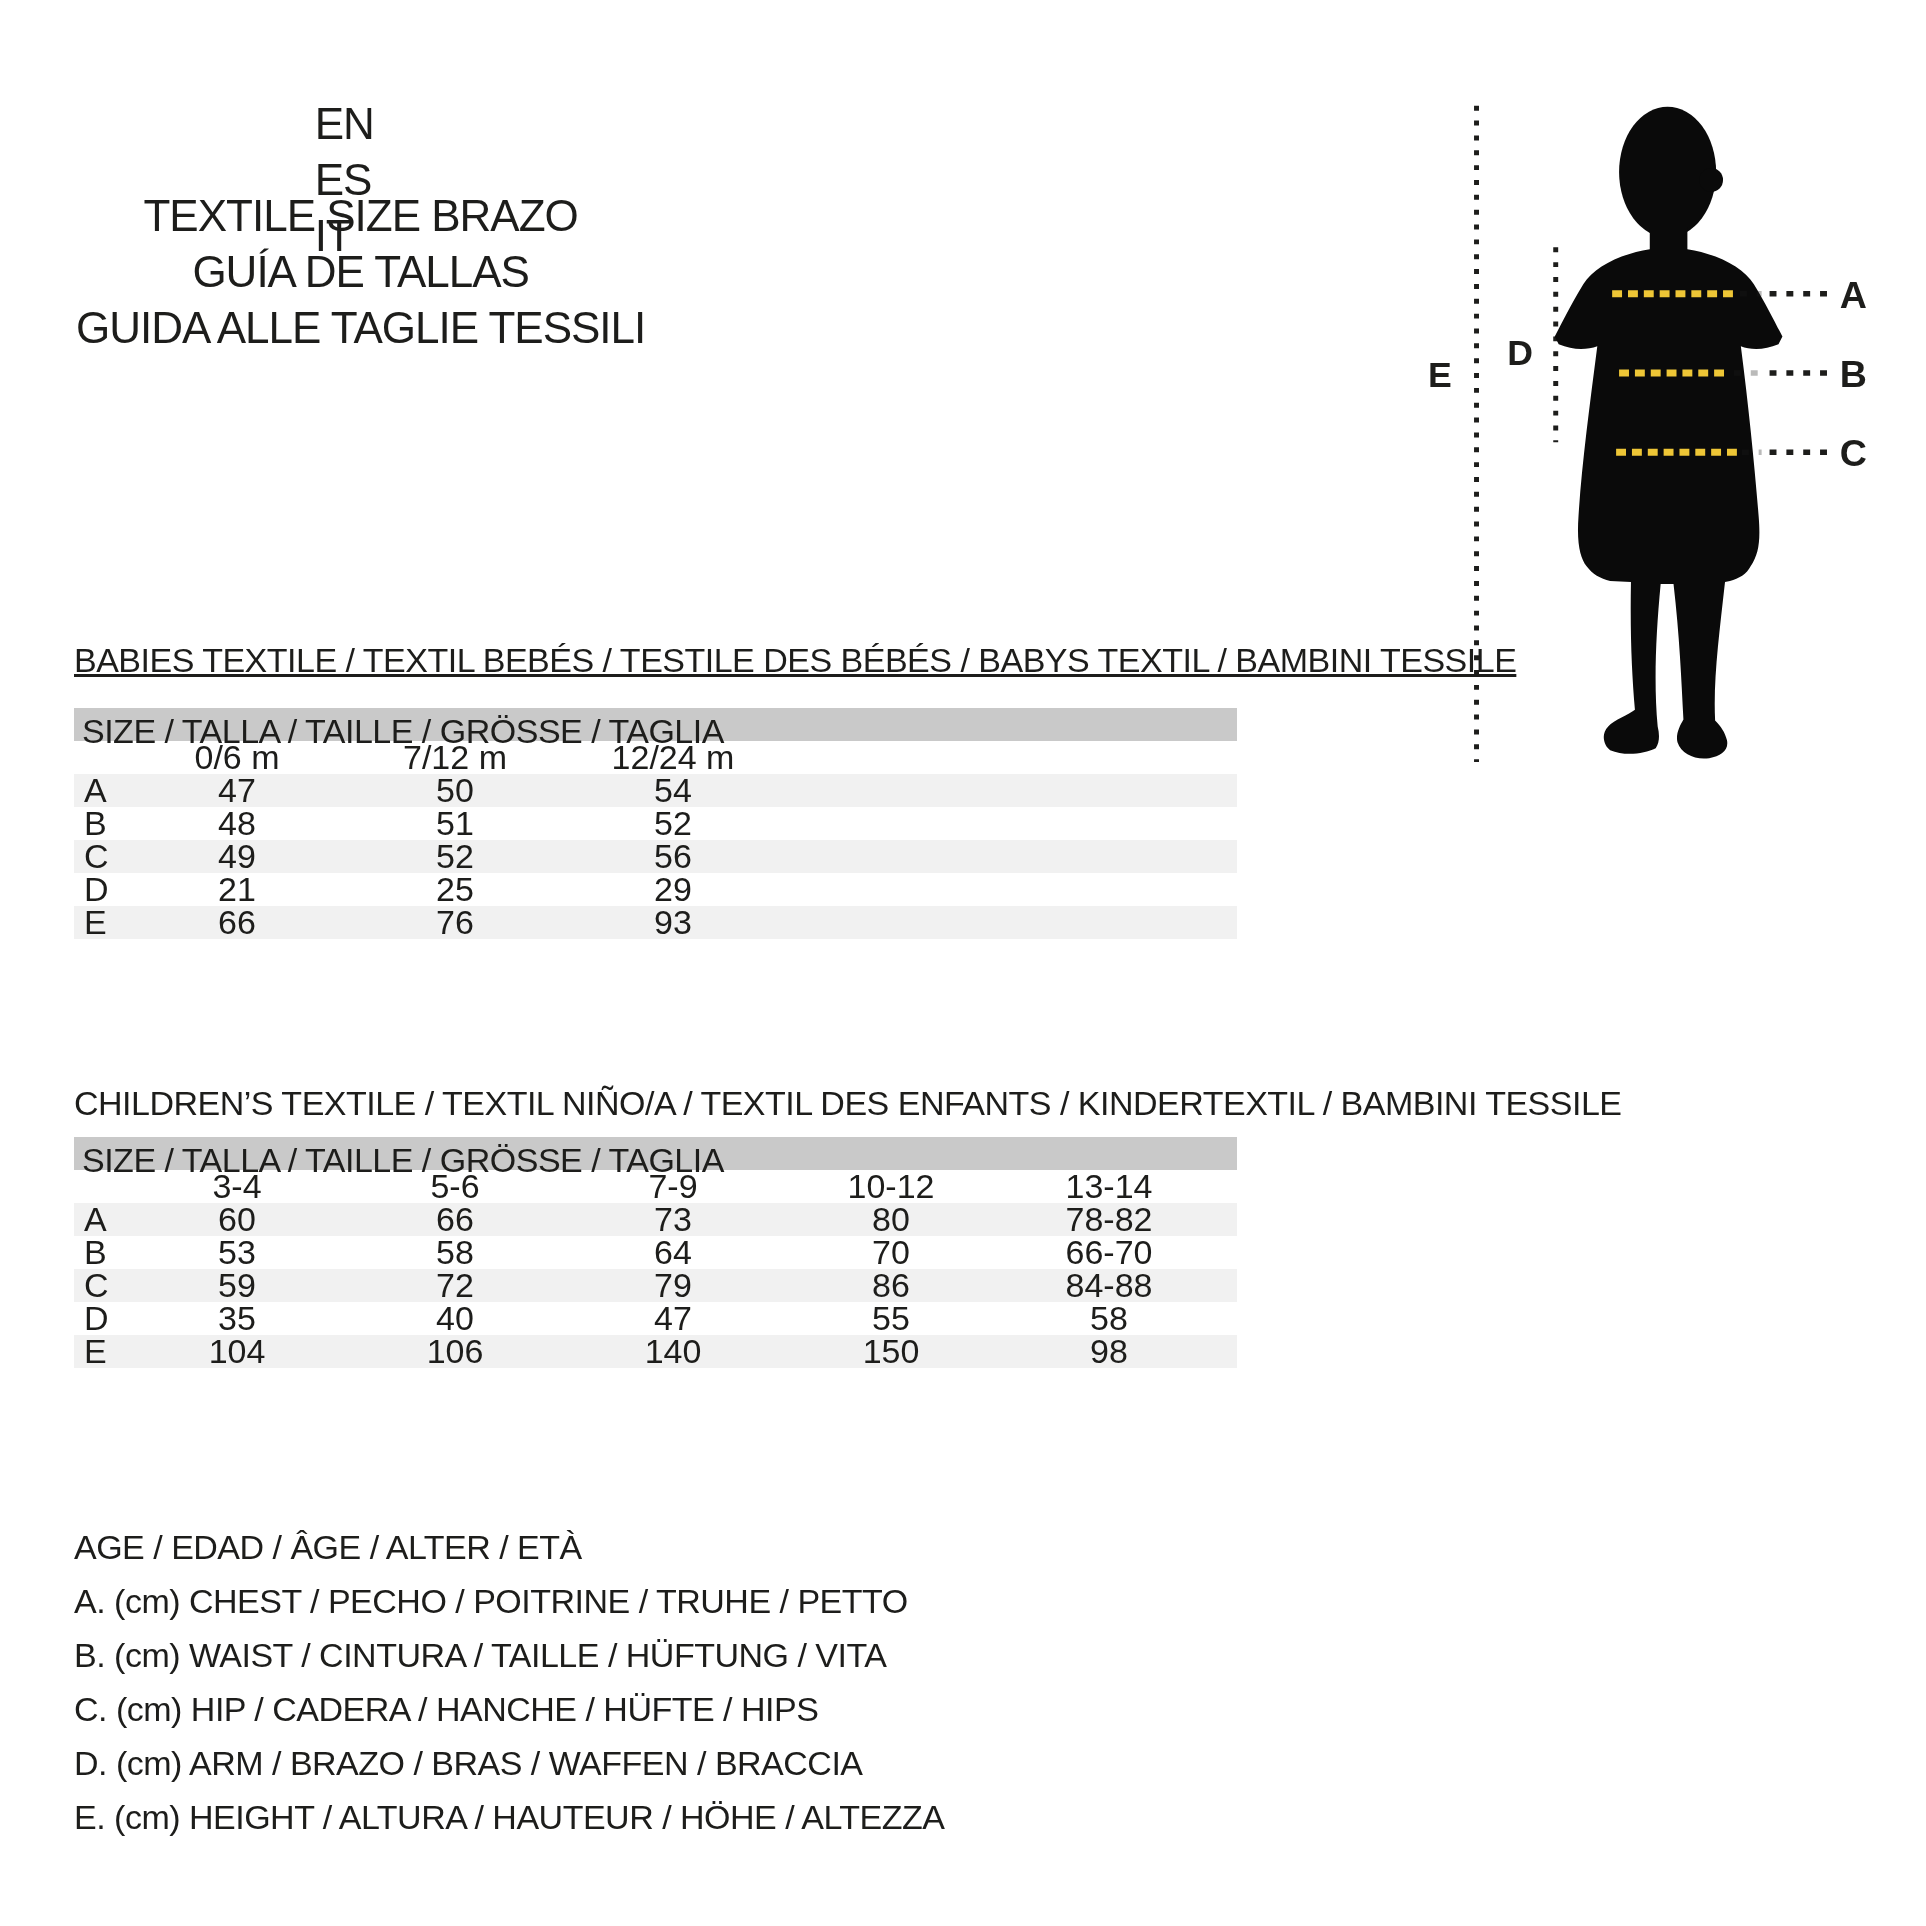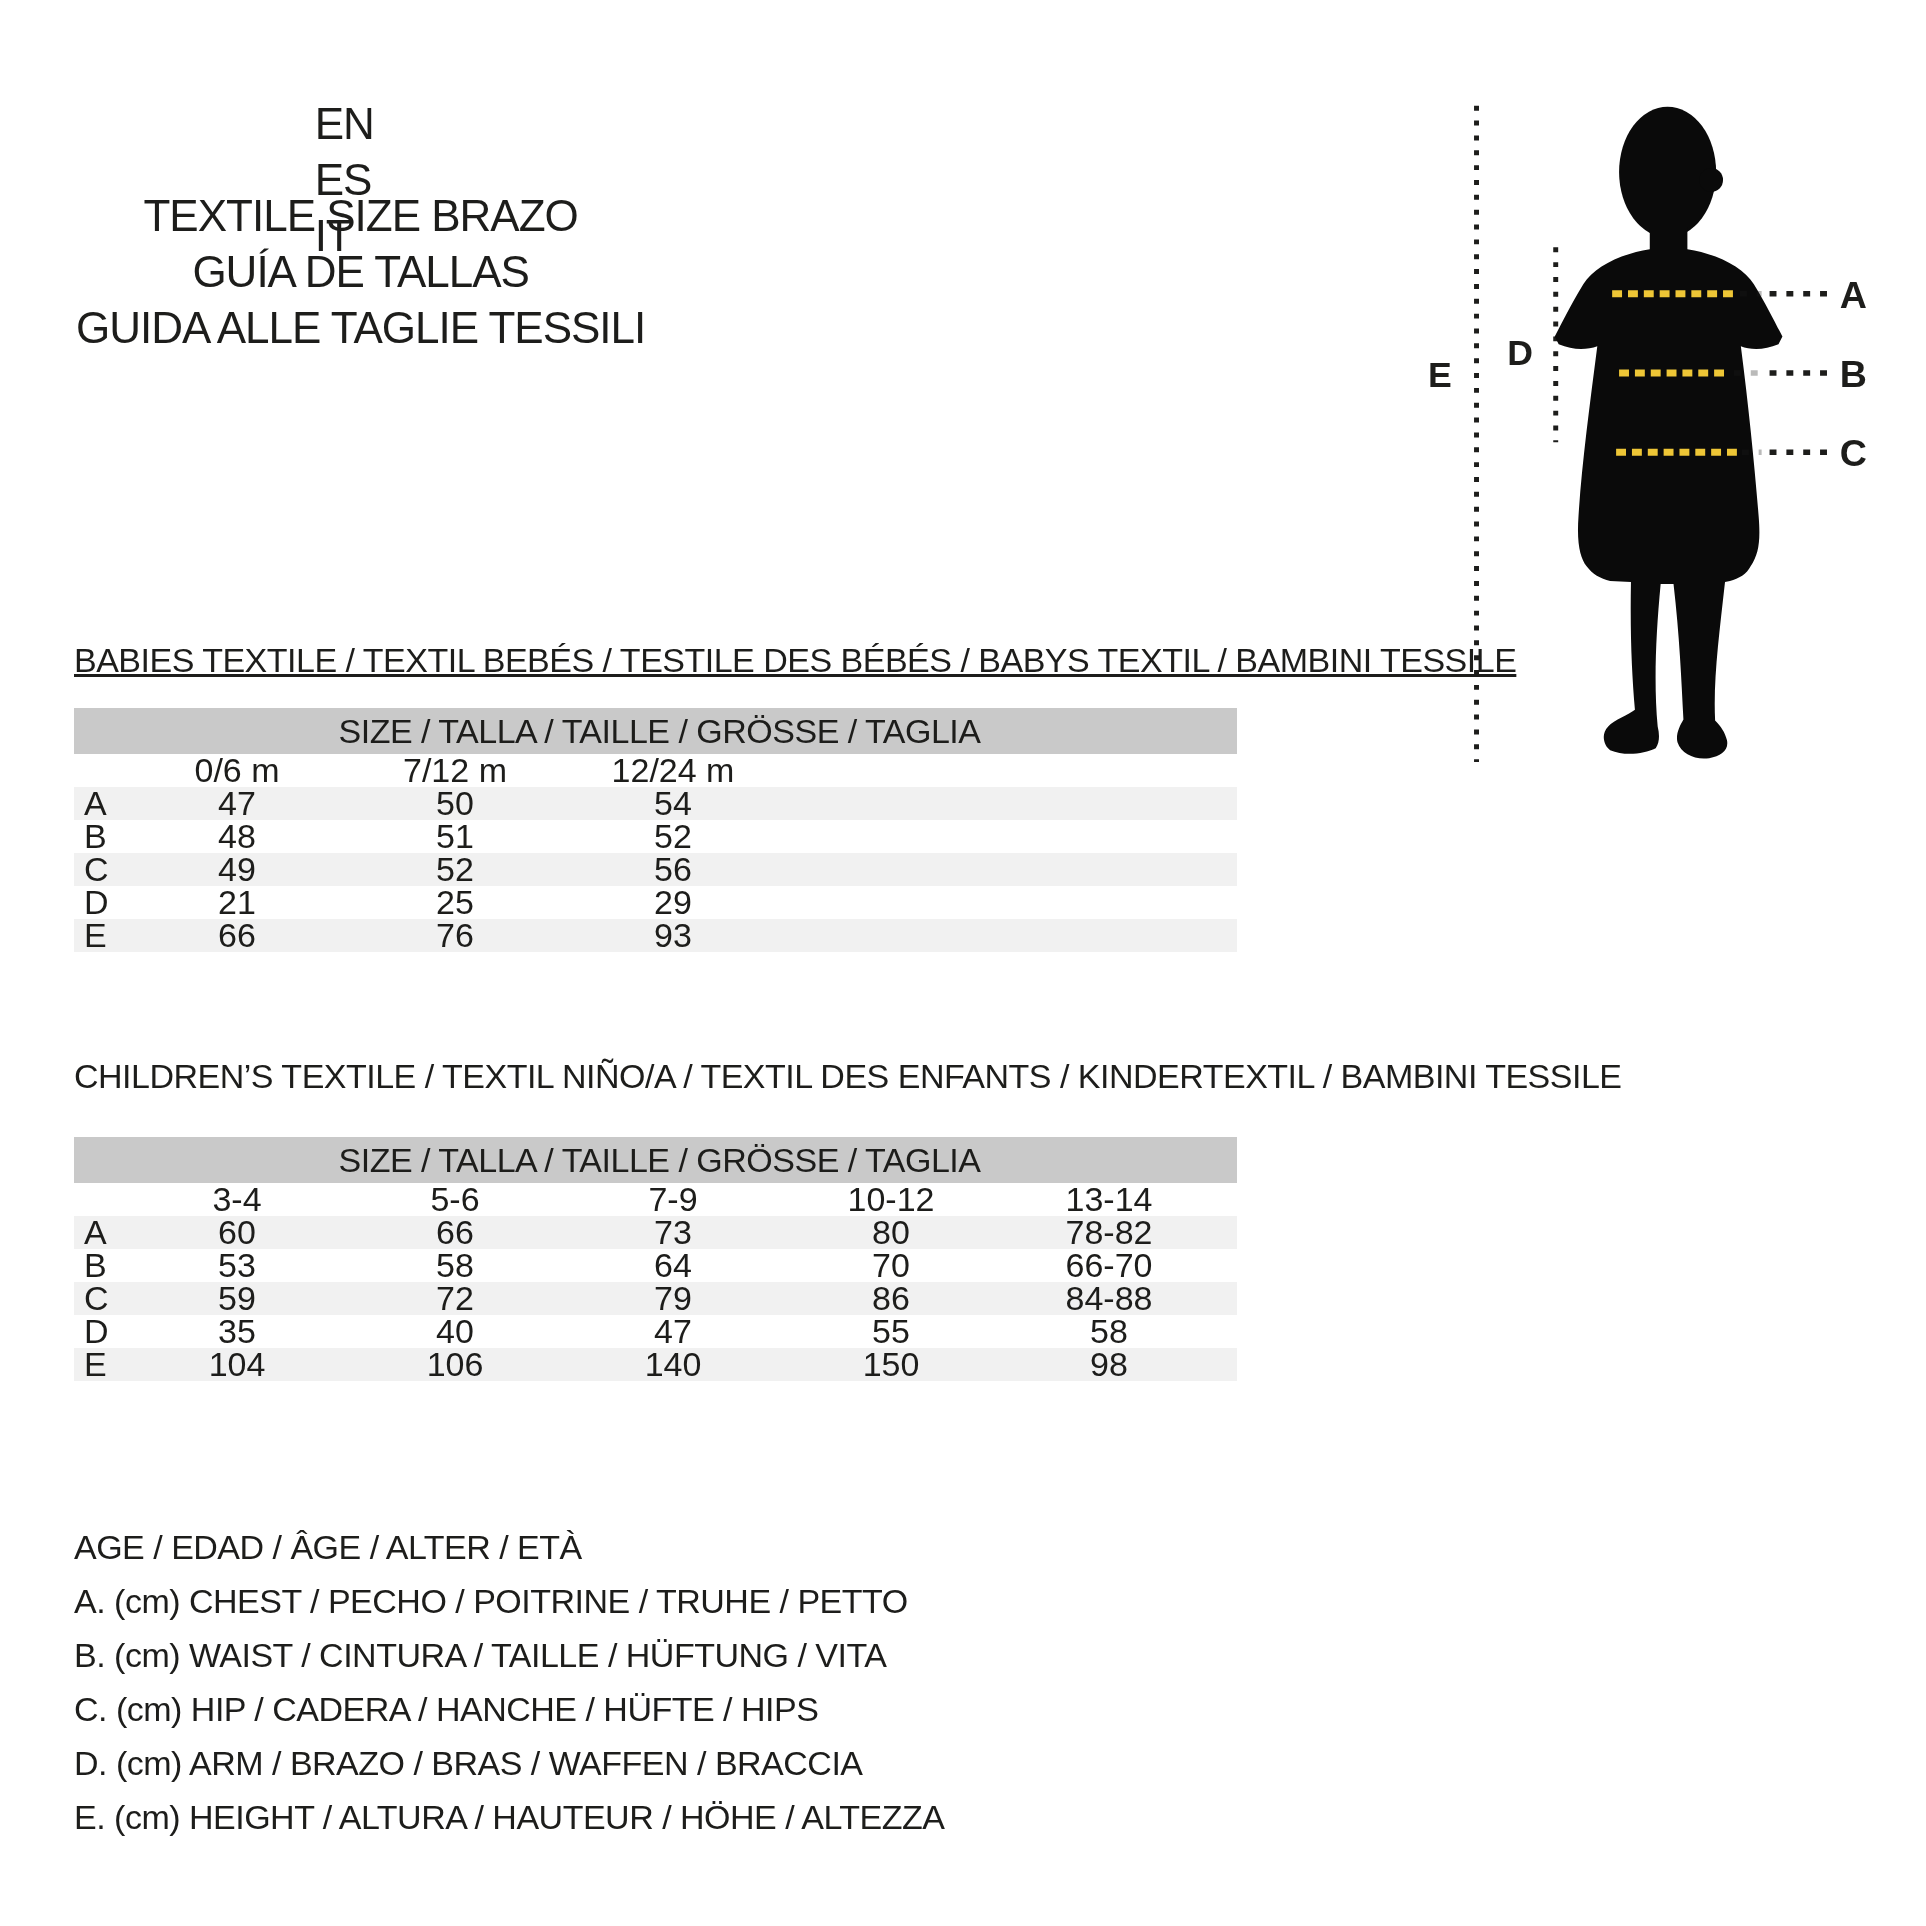--- a/index.html
+++ b/index.html
@@ -31,31 +31,31 @@
   .diagram .big-label { font-size: 38px; }
   .diagram .side-label { font-size: 36px; }
 
   
   .section-heading {
     position: absolute; left: 74px;
     font-size: 34px; font-weight: 500; letter-spacing: -0.5px;
     line-height: 40px; white-space: nowrap;
   }
   .heading-babies { top: 612px; text-decoration: underline; }
-  .heading-children { top: 1028px; text-align: center; }
+  .heading-children { top: 1055px; text-align: center; }
 
   
   .size-table { position: absolute; left: 74px; width: 1163px; }
   .table-babies { top: 708px; }
   .table-children { top: 1137px; }
   .t-header {
-    height: 46px; line-height: 47px;
+    height: 33px; line-height: 47px;
     background: #c9c9c9;
     font-size: 34px; font-weight: 500; letter-spacing: -0.5px;
-    padding-left: 8px; box-sizing: border-box; text-align: center;
+    padding-left: 8px; box-sizing: border-box;
   }
   .t-row { display: flex; height: 33px; align-items: center; }
   .t-row.shade { background: #f1f1f1; }
   .t-label {
     flex: 0 0 54px; width: 54px;
     padding-left: 10px; box-sizing: border-box;
     font-size: 34px; font-weight: 500;
   }
   .t-cell {
     flex: 0 0 218px; width: 218px;

